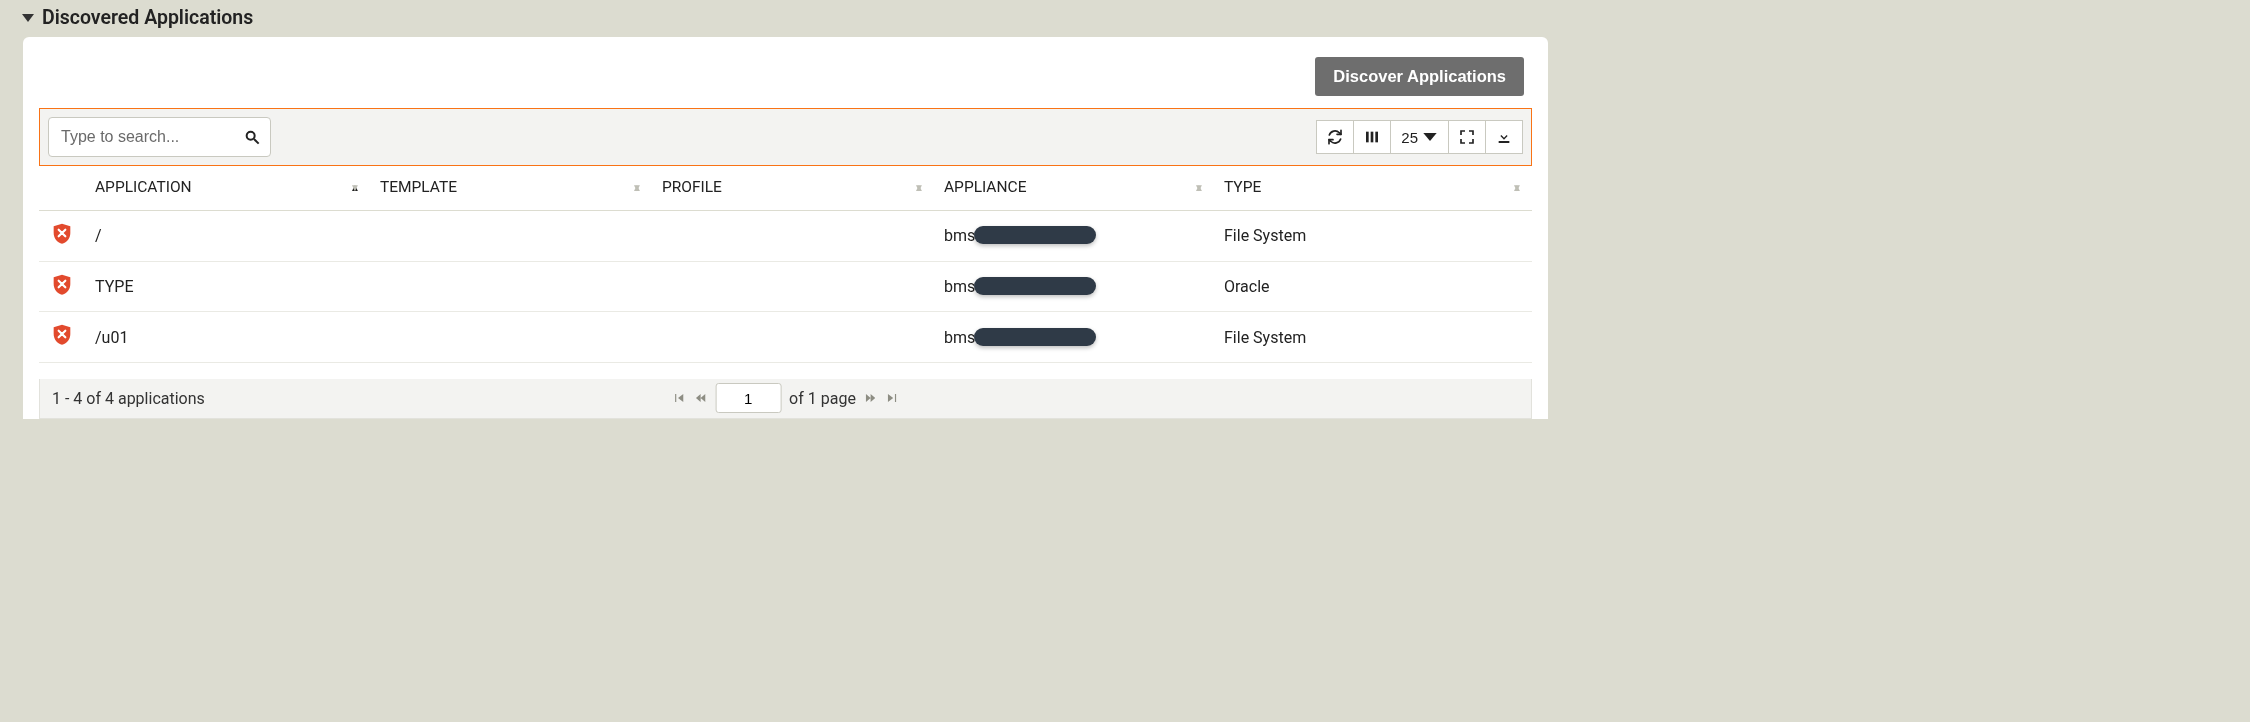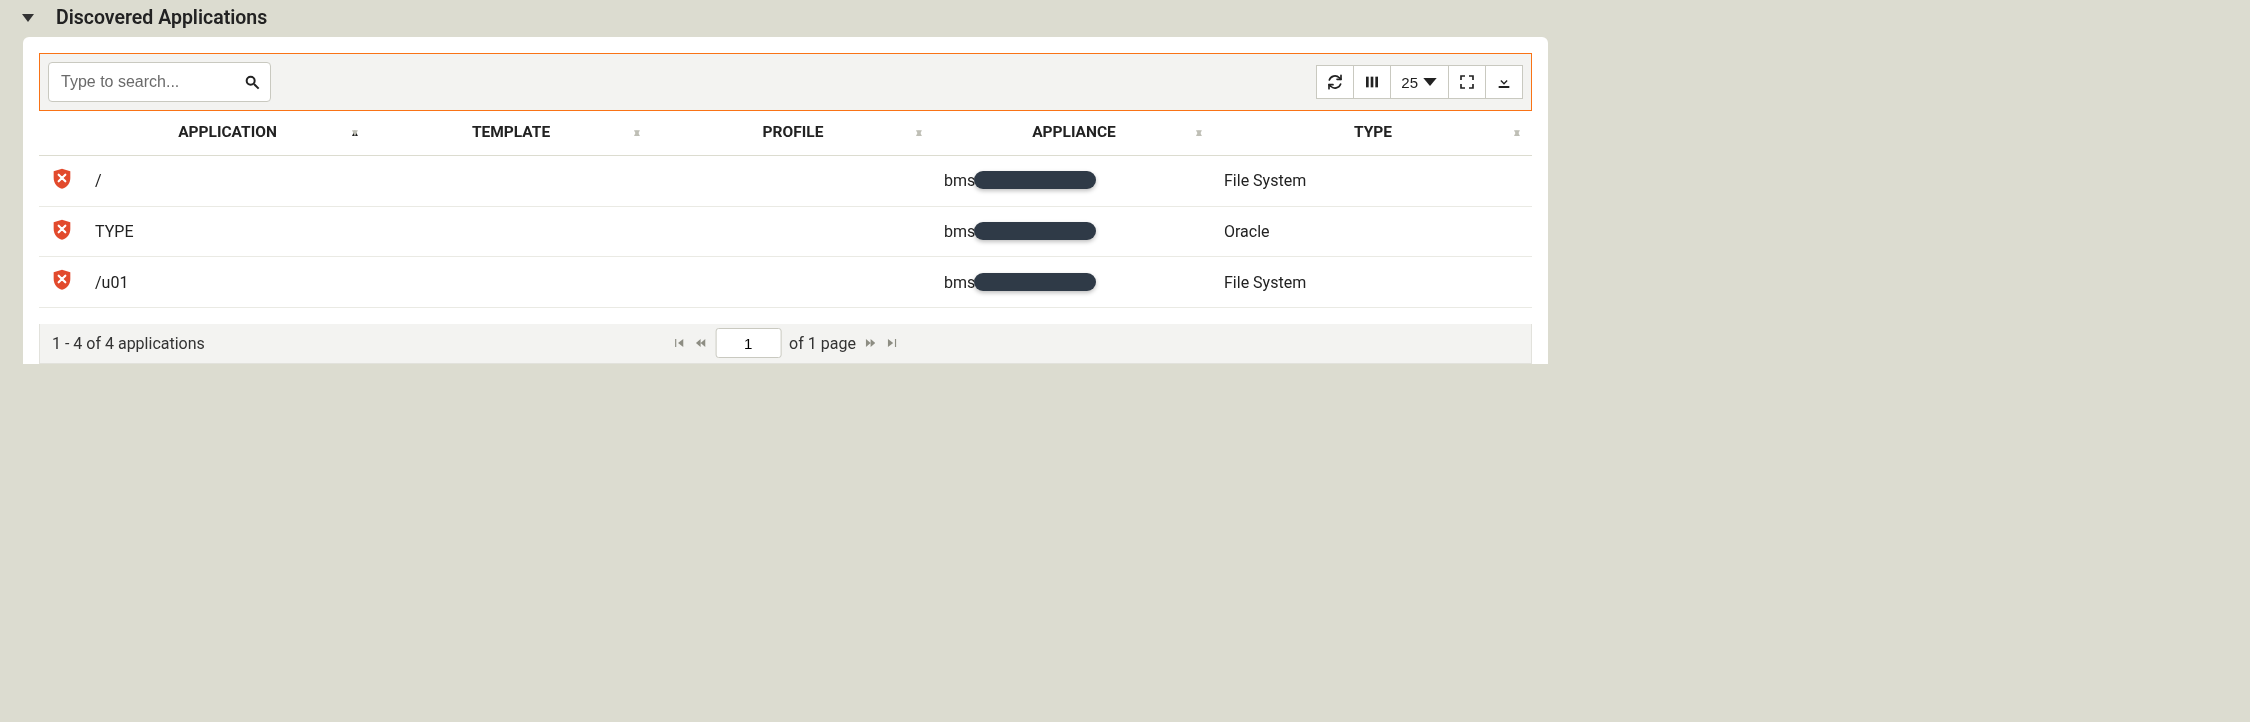--- a/index.html
+++ b/index.html
@@ -16,21 +16,20 @@
   }
   .section-header {
     display: flex;
     align-items: center;
     font-weight: 600;
     font-size: 19.5px;
     color: #222;
     padding: 6px 0 8px 7px;
     cursor: pointer;
     user-select: none;
-    gap: 14px;
   }
   .section-header .tri {
     display: inline-block;
     margin-right: 8px;
   }
   .card {
     background: #fff;
     border-radius: 6px 6px 0 0;
     padding: 0;
     margin-left: 8px;
@@ -97,22 +96,22 @@
   .tb-btn .caret { margin-left: 4px; }
   .tb-btn svg { width: 16px; height: 16px; display: block; }
 
   table.data {
     width: 100%;
     border-collapse: collapse;
     font-size: 16px;
     color: #222;
   }
   table.data thead th {
-    text-align: center;
-    font-weight: 700;
+    text-align: left;
+    font-weight: 400;
     font-size: 15.5px;
     padding: 12px 10px 14px 10px;
     border-bottom: 1px solid #dcdcd0;
     position: relative;
     background: #fff;
   }
   table.data thead th .sort-toggle {
     position: absolute;
     right: 10px;
     top: 50%;
@@ -200,20 +199,23 @@
       <svg viewBox="0 0 12 12" width="12" height="12">
           <polygon points="0,2 12,2 6,10" fill="#333"></polygon>
         </svg>
     </span>
     <span>Discovered Applications</span>
   </div>
 
   <div class="card">
     <div class="card-inner">
 
+      <div class="top-actions">
+        <button class="btn-primary">Discover Applications</button>
+      </div>
 
       <div class="toolbar">
         <div class="search-box">
           <input type="text" placeholder="Type to search..." style="">
           <span class="search-icon">
             <svg viewBox="0 0 24 24" fill="none" stroke="#222" stroke-width="3">
                 <circle cx="10" cy="10" r="6"></circle>
                 <line x1="15" y1="15" x2="22" y2="22"></line>
               </svg>
           </span>

